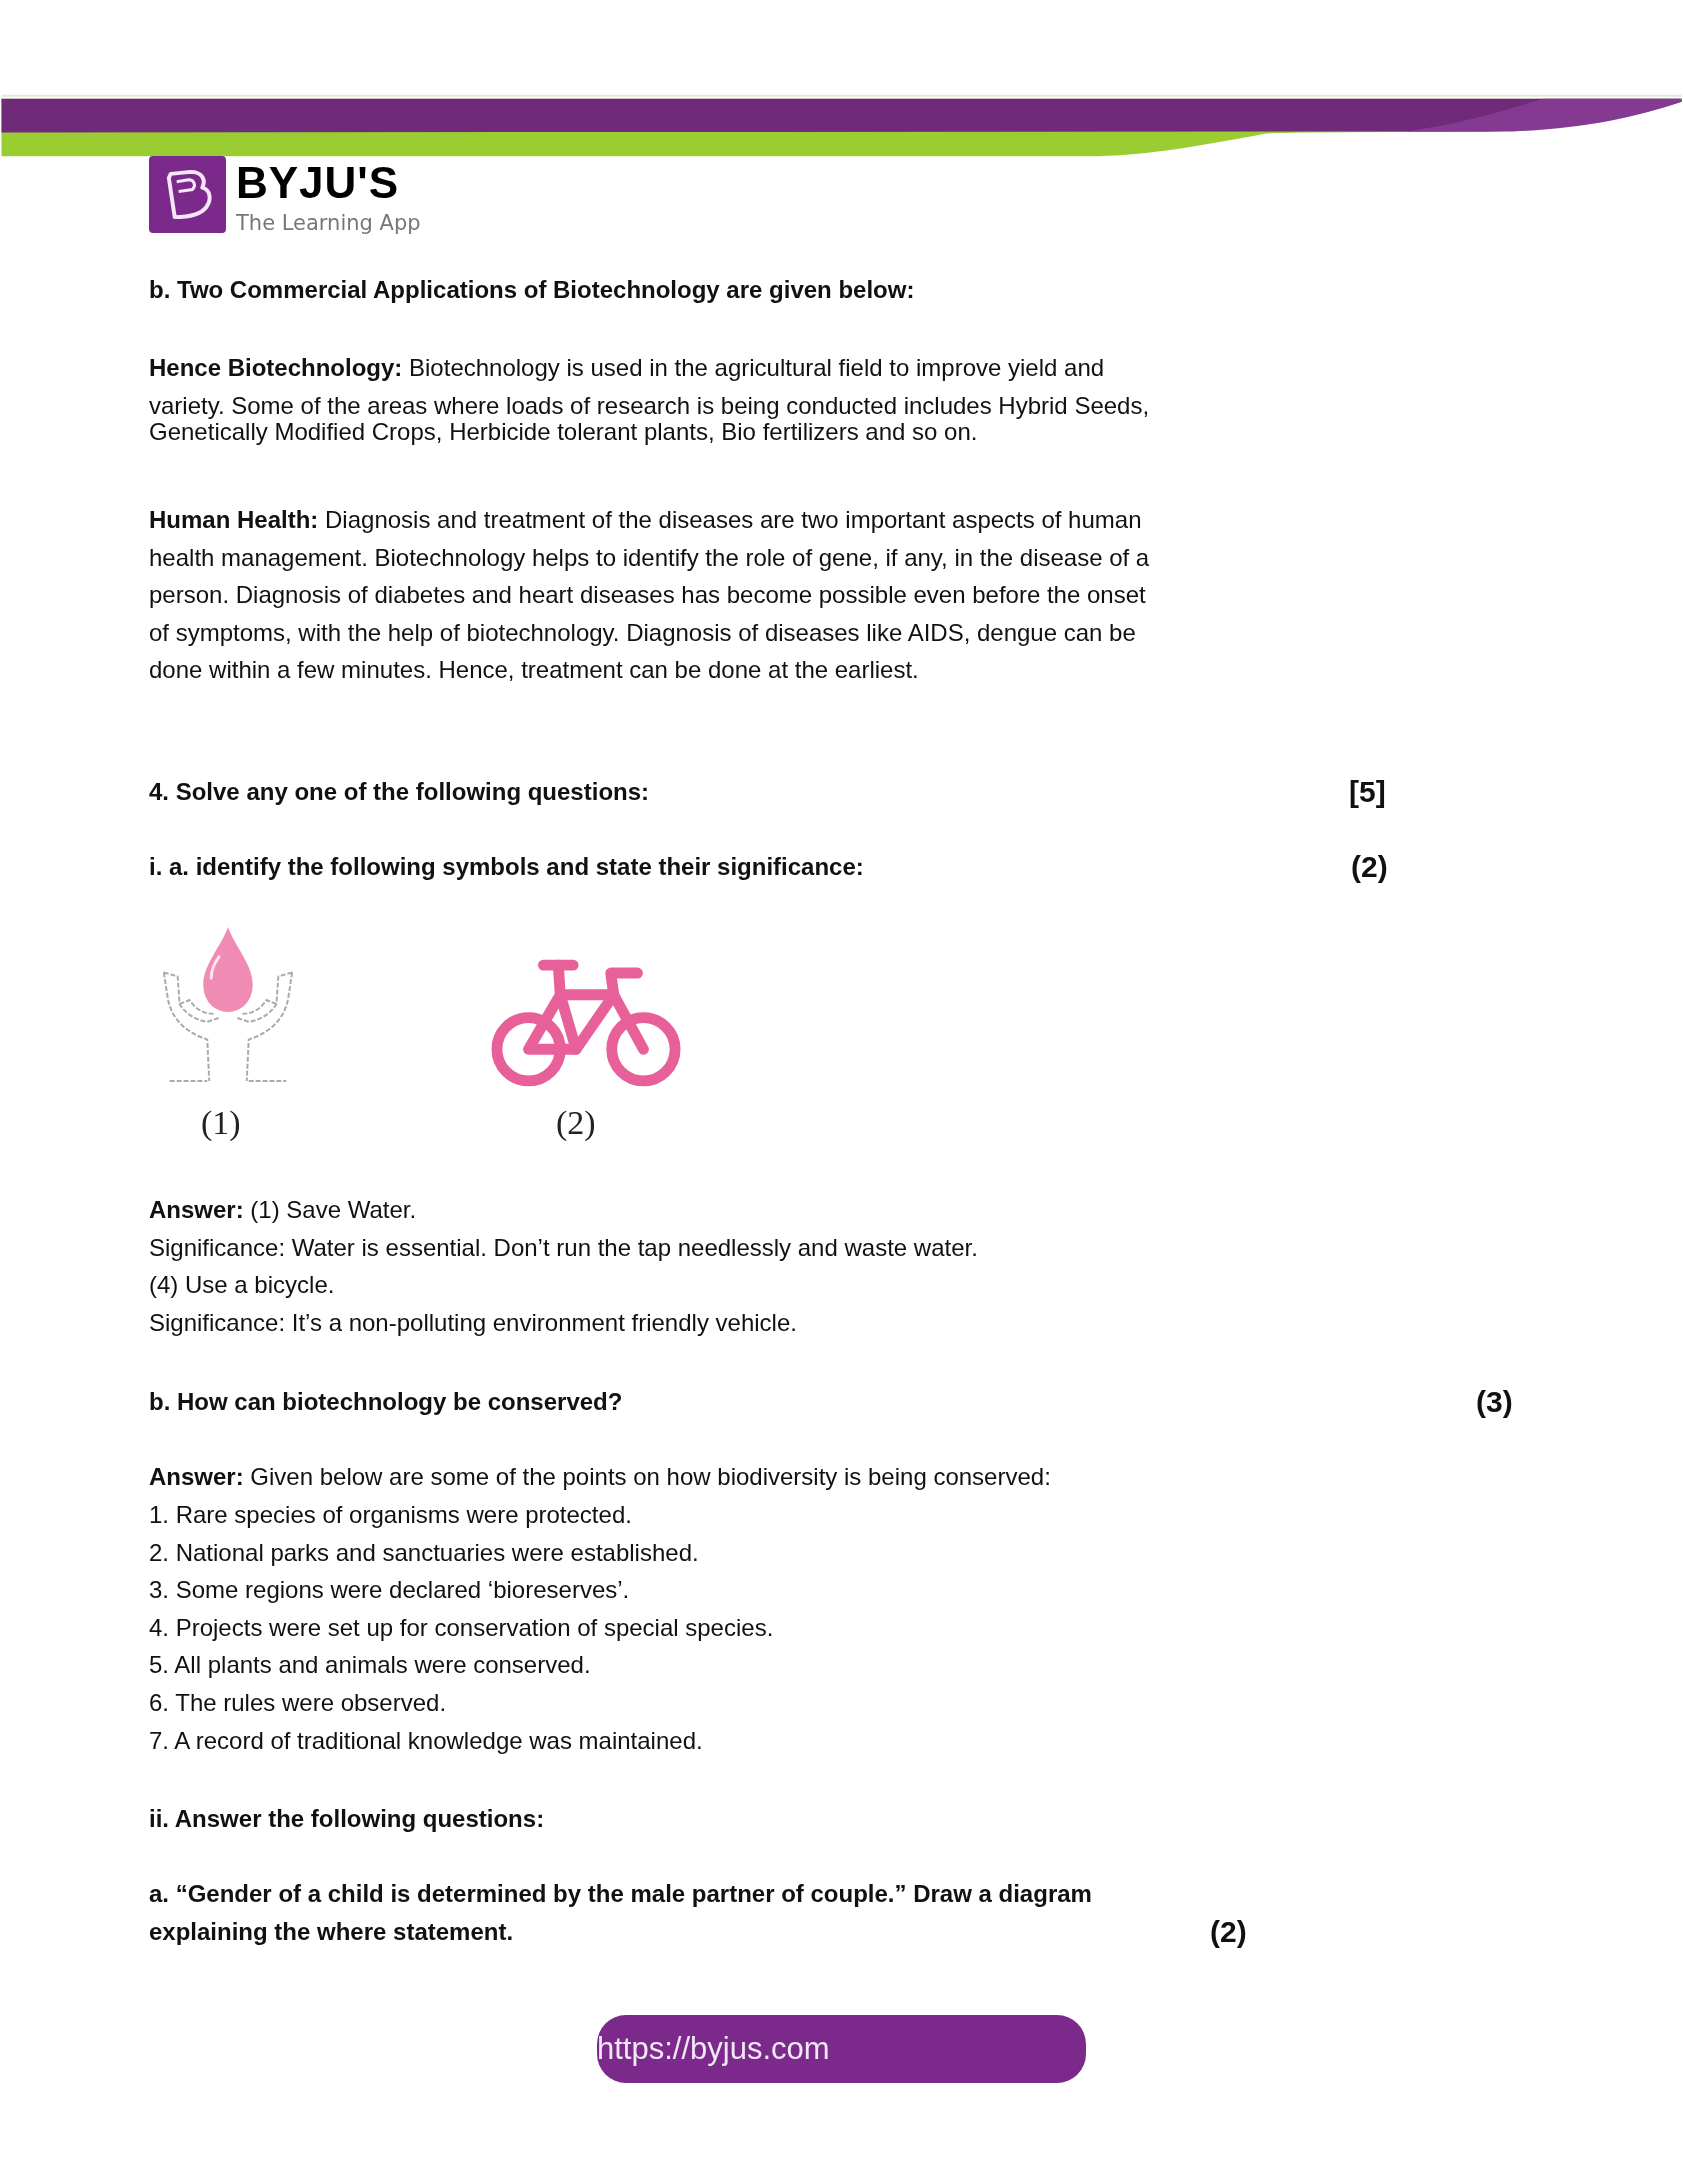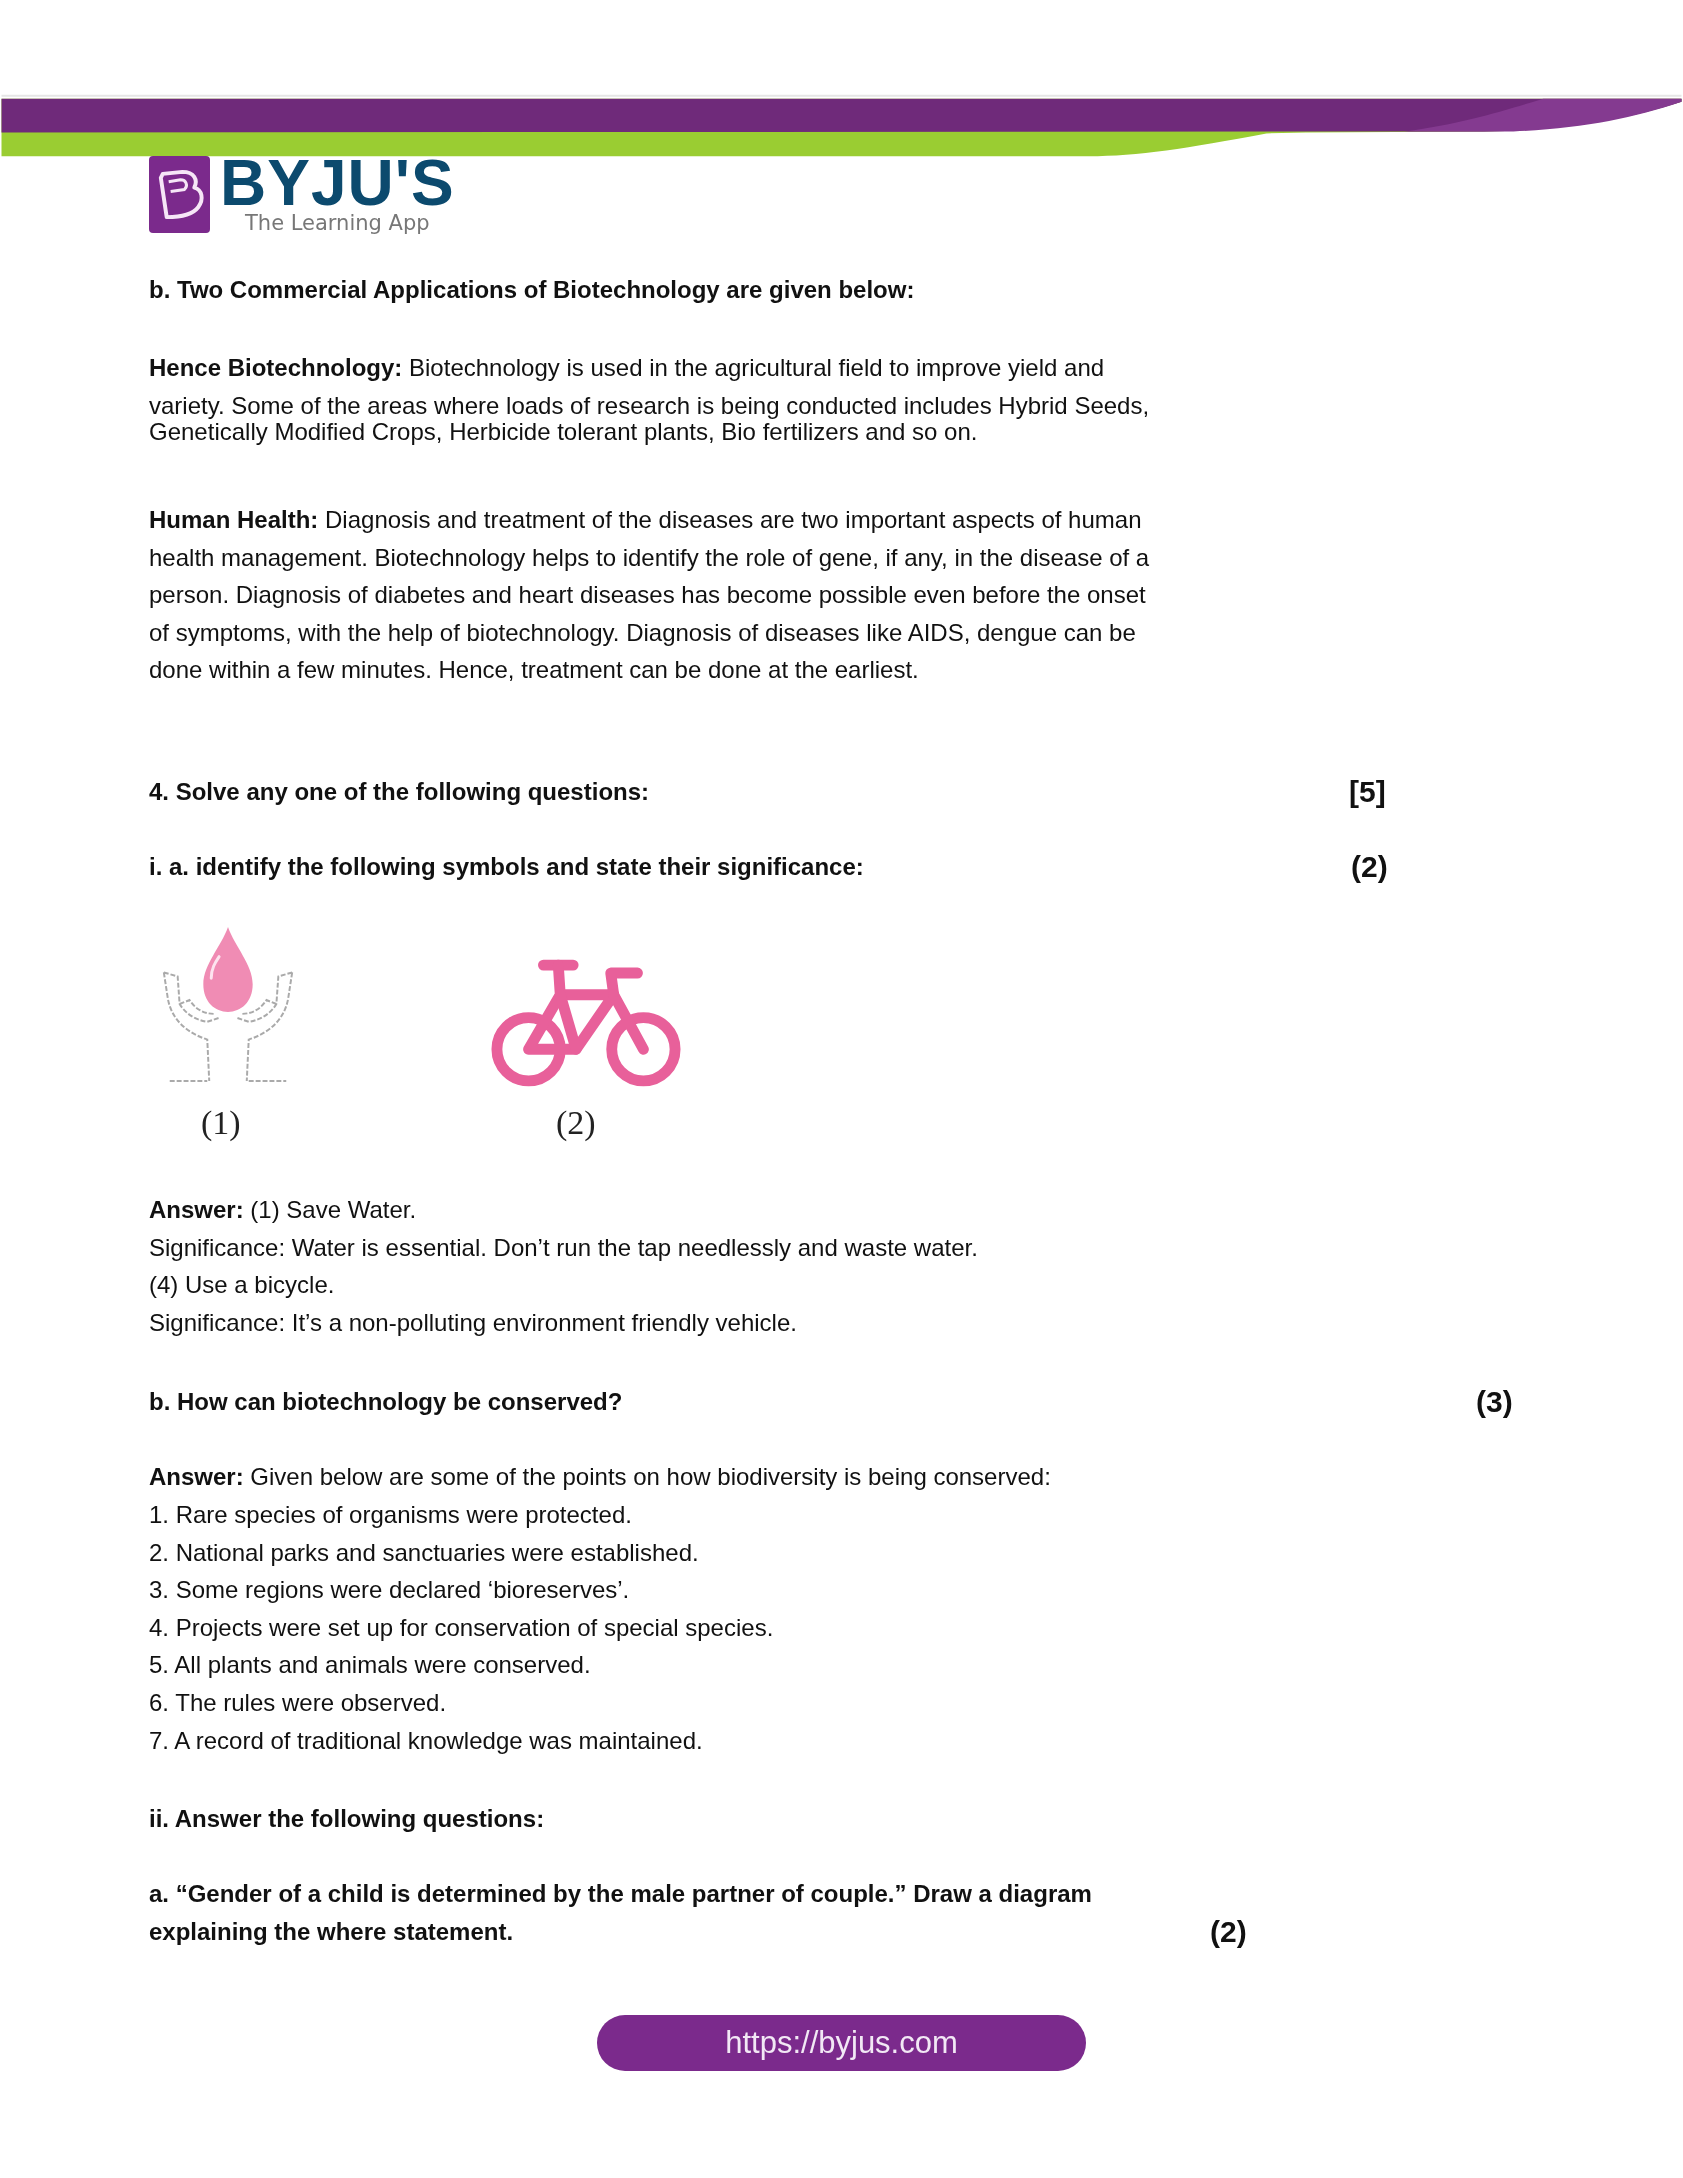--- a/index.html
+++ b/index.html
@@ -2,32 +2,32 @@
 <html><head>
   <meta charset="utf-8">
   <style>
     html, body { margin: 0; padding: 0; background: #ffffff; }
     body { width: 1683px; height: 2178px; position: relative; overflow: hidden; font-family: "Liberation Sans", sans-serif; color: #111; }
 
     .header-band { position: absolute; left: 0; top: 0; width: 1683px; height: 168px; }
     .logo { position: absolute; left: 149px; top: 156px; width: 287px; height: 81px; display: flex; align-items: stretch; }
     .logo-mark { width: 77px; height: 77px; background: #7b2a8c; border-radius: 4px; display: flex; align-items: center; justify-content: center; }
     .logo-text { margin-left: 10px; display: flex; flex-direction: column; justify-content: center; }
-    .logo-brand { font-family: "Liberation Sans", sans-serif; font-weight: bold; font-size: 64px; color: #0c4a6e; line-height: 50px; letter-spacing: 1px; }
+    .logo-brand { font-family: "Liberation Sans", sans-serif; font-weight: bold; font-size: 44px; color: #000000; line-height: 50px; letter-spacing: 1px; }
     .logo-tag { font-family: "DejaVu Sans", sans-serif; font-size: 21px; color: #777; line-height: 26px; margin-top: 2px; text-align: center; }
 
     .content { position: absolute; left: 149px; top: 0; width: 1386px; }
     .line { position: absolute; left: 0; font-size: 24px; line-height: 38px; white-space: nowrap; }
     .b { font-weight: bold; }
     .marks { position: absolute; font-size: 30px; font-weight: bold; line-height: 38px; white-space: nowrap; }
 
     .symbol { position: absolute; }
     .caption { position: absolute; font-family: "Liberation Serif", serif; font-size: 34px; color: #222; }
 
-    .footer-pill { position: absolute; left: 597px; top: 2015px; width: 489px; height: 56px; background: #7b2a8c; border-radius: 29px; display: flex; align-items: center; justify-content: center; }
+    .footer-pill { position: absolute; left: 597px; top: 2015px; width: 489px; height: 68px; background: #7b2a8c; border-radius: 29px; display: flex; align-items: center; }
     .footer-pill span { color: #f2e8f5; font-family: "Liberation Sans", sans-serif; font-size: 31px; }
   </style>
 </head>
 <body>
 
 <svg class="header-band" viewBox="0 0 1700 170" width="1683" height="168">
   <line x1="0" y1="97" x2="1700" y2="97" stroke="#e6e6e6" stroke-width="2"></line>
   <path d="M0,100 L1700,100 L1700,103 C1640,122 1580,132 1500,133 L1320,134 L1280,135 C1200,150 1150,158 1100,158 L0,158 Z" fill="#9acd32"></path>
   <path d="M0,100 L1700,100 L1700,103 C1640,122 1580,132 1500,133 L0,134 Z" fill="#6f2a7a"></path>
   <path d="M1560,100 L1700,100 L1700,103 C1650,120 1600,130 1530,133 L1420,133 C1480,125 1520,112 1560,100 Z" fill="#843a90"></path>

